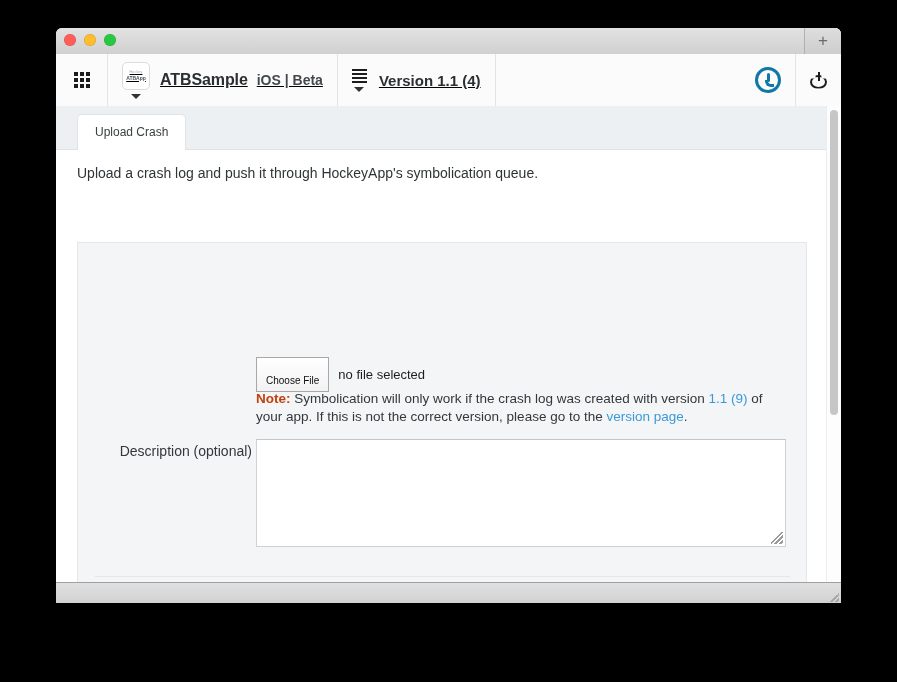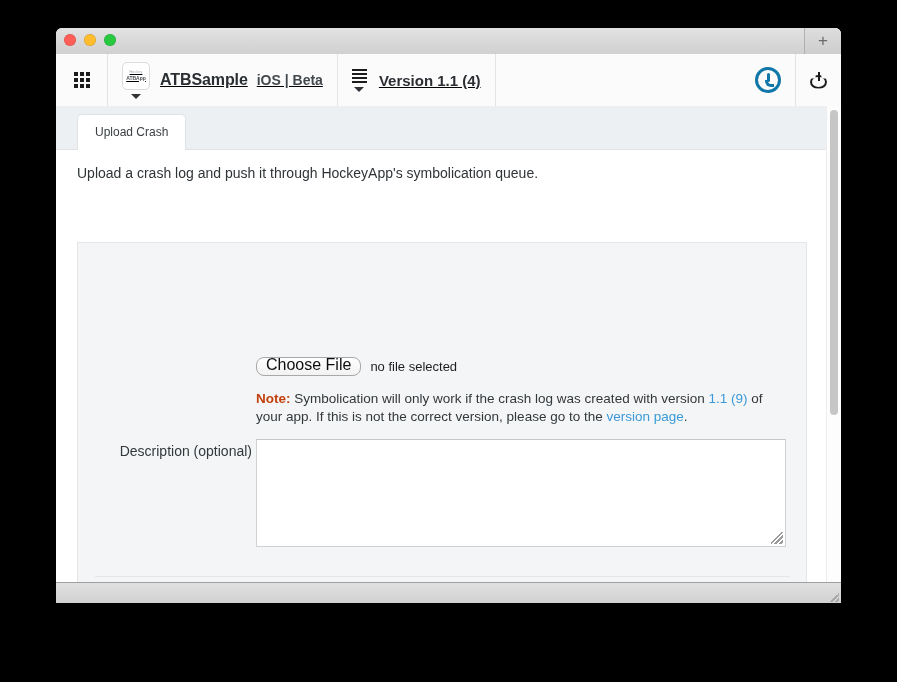--- a/index.html
+++ b/index.html
@@ -278,26 +278,26 @@
 
   
   .row-logfile-label { left: 14px; top: 122px; width: 160px; }
   .filefield {
     position: absolute;
     left: 178px; top: 114px;
     display: flex;
     align-items: center;
   }
   .choose-btn {
-    font-size: 16px;
+    font-size: 10px;
     color: #0e0e0e;
     background: linear-gradient(to bottom, #ffffff 0%, #f2f2f2 100%);
     border: 1px solid #a8a8a8;
-    border-radius: 8px;
-    padding: 0 9px 3px 9px;
+    border-radius: 0;
+    padding: 16px 9px 3px 9px;
     line-height: 14px;
     cursor: default;
   }
   .nofile {
     font-size: 13px;
     color: #1e1e1e;
     margin-left: 9px;
   }
 
   .note {

